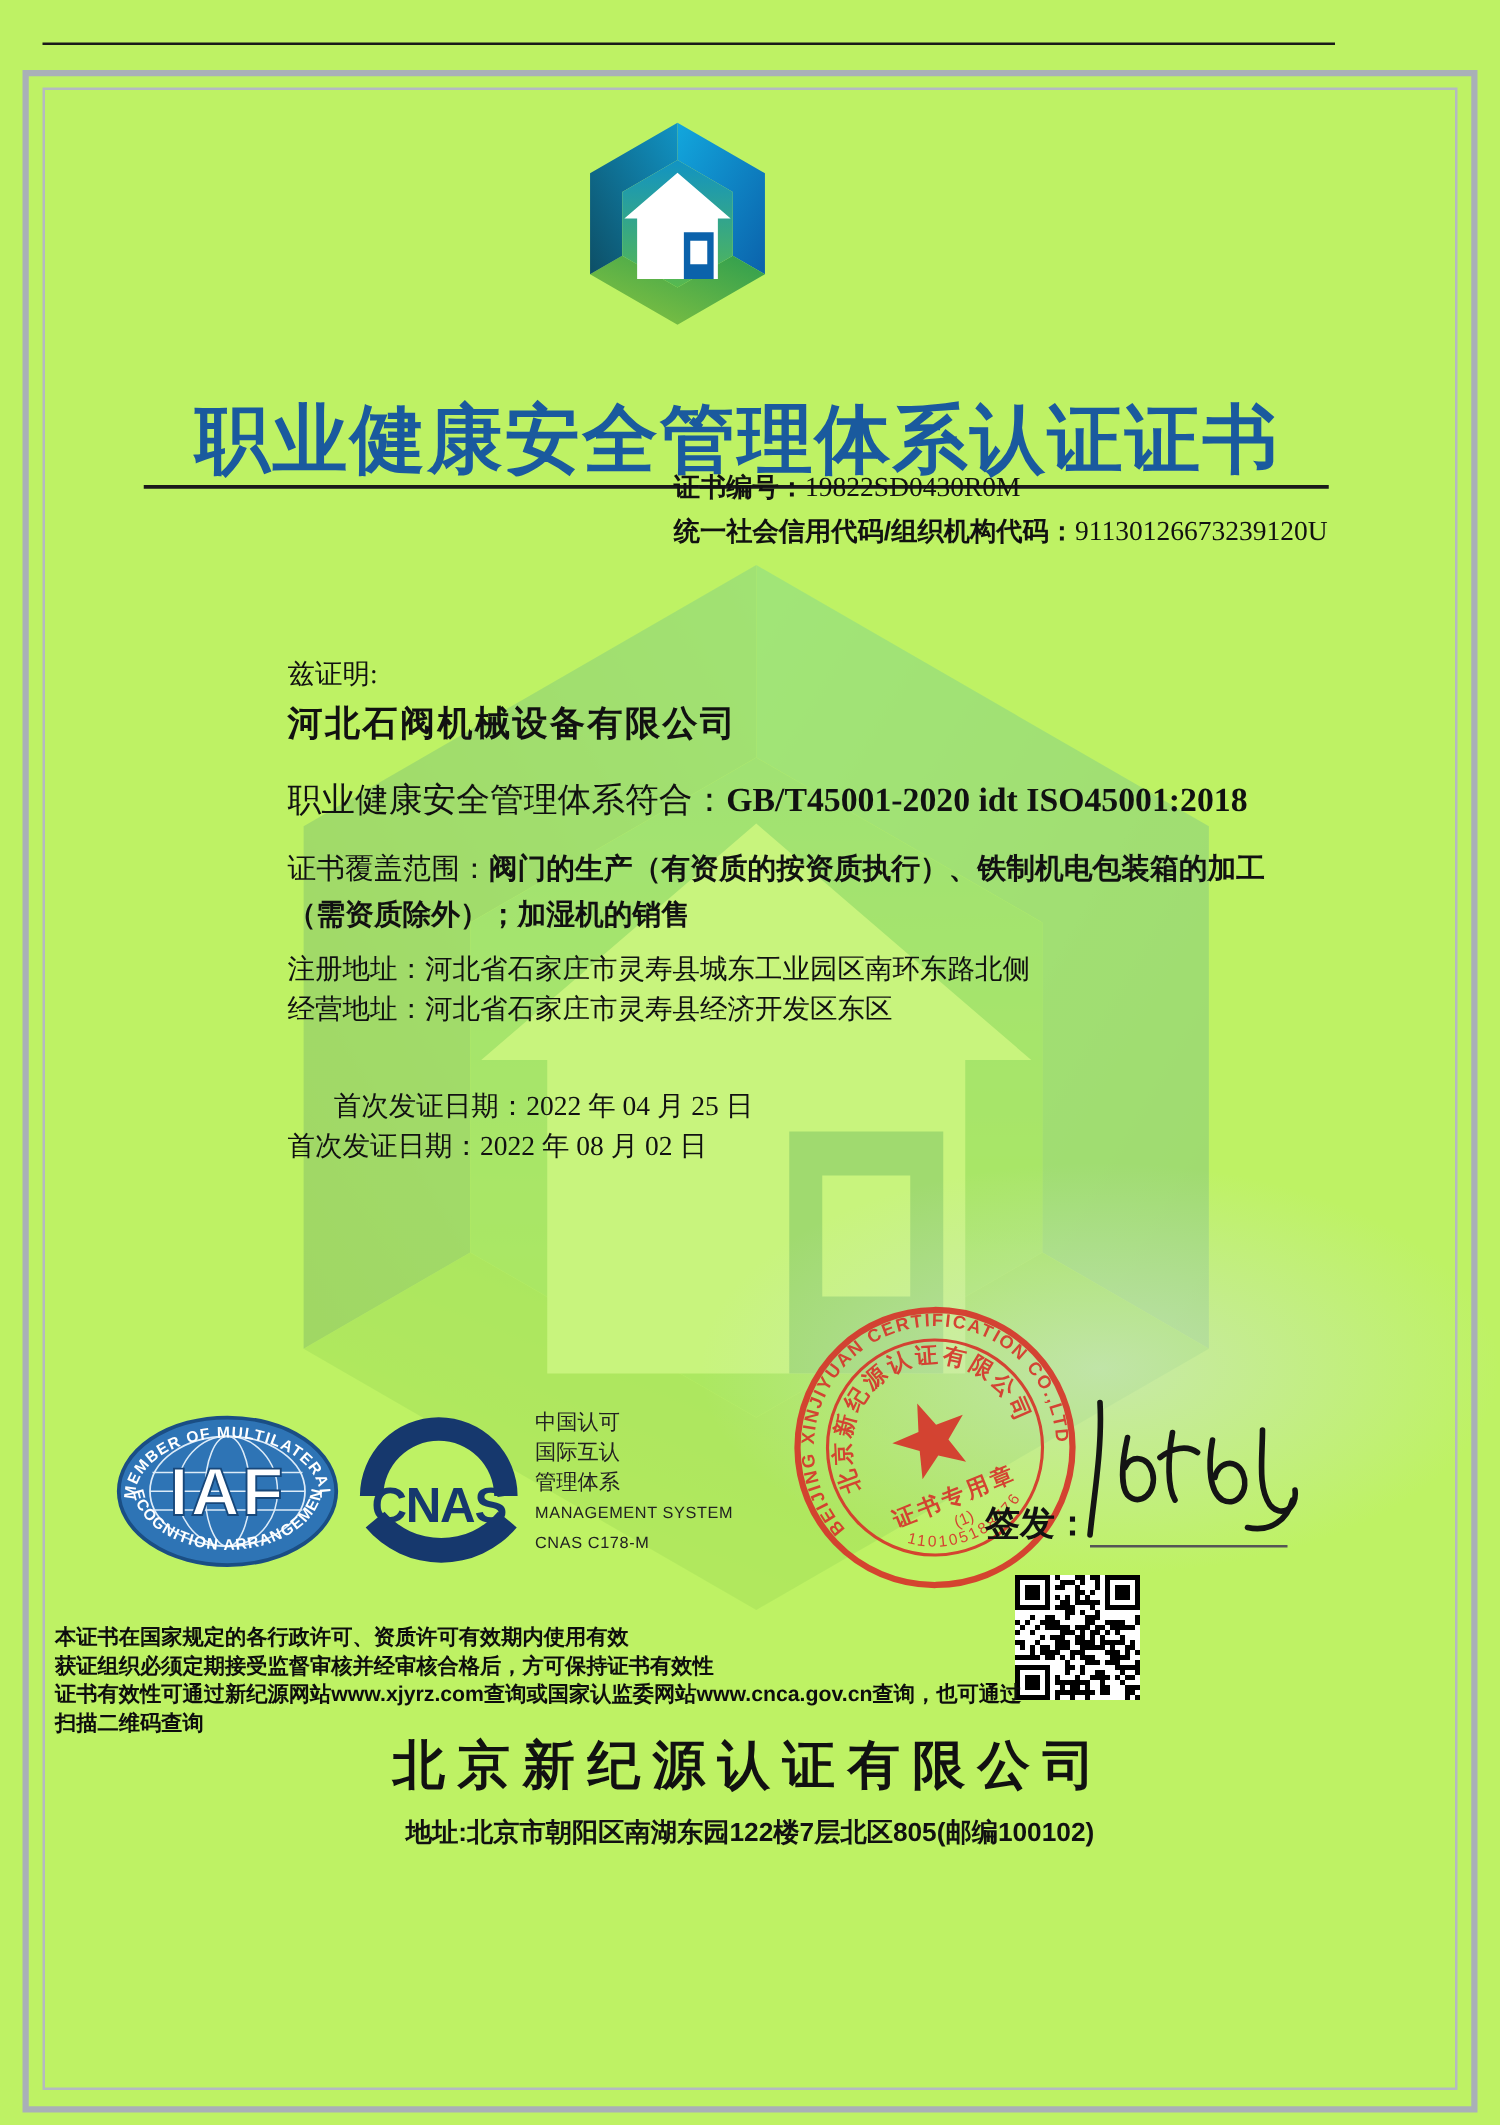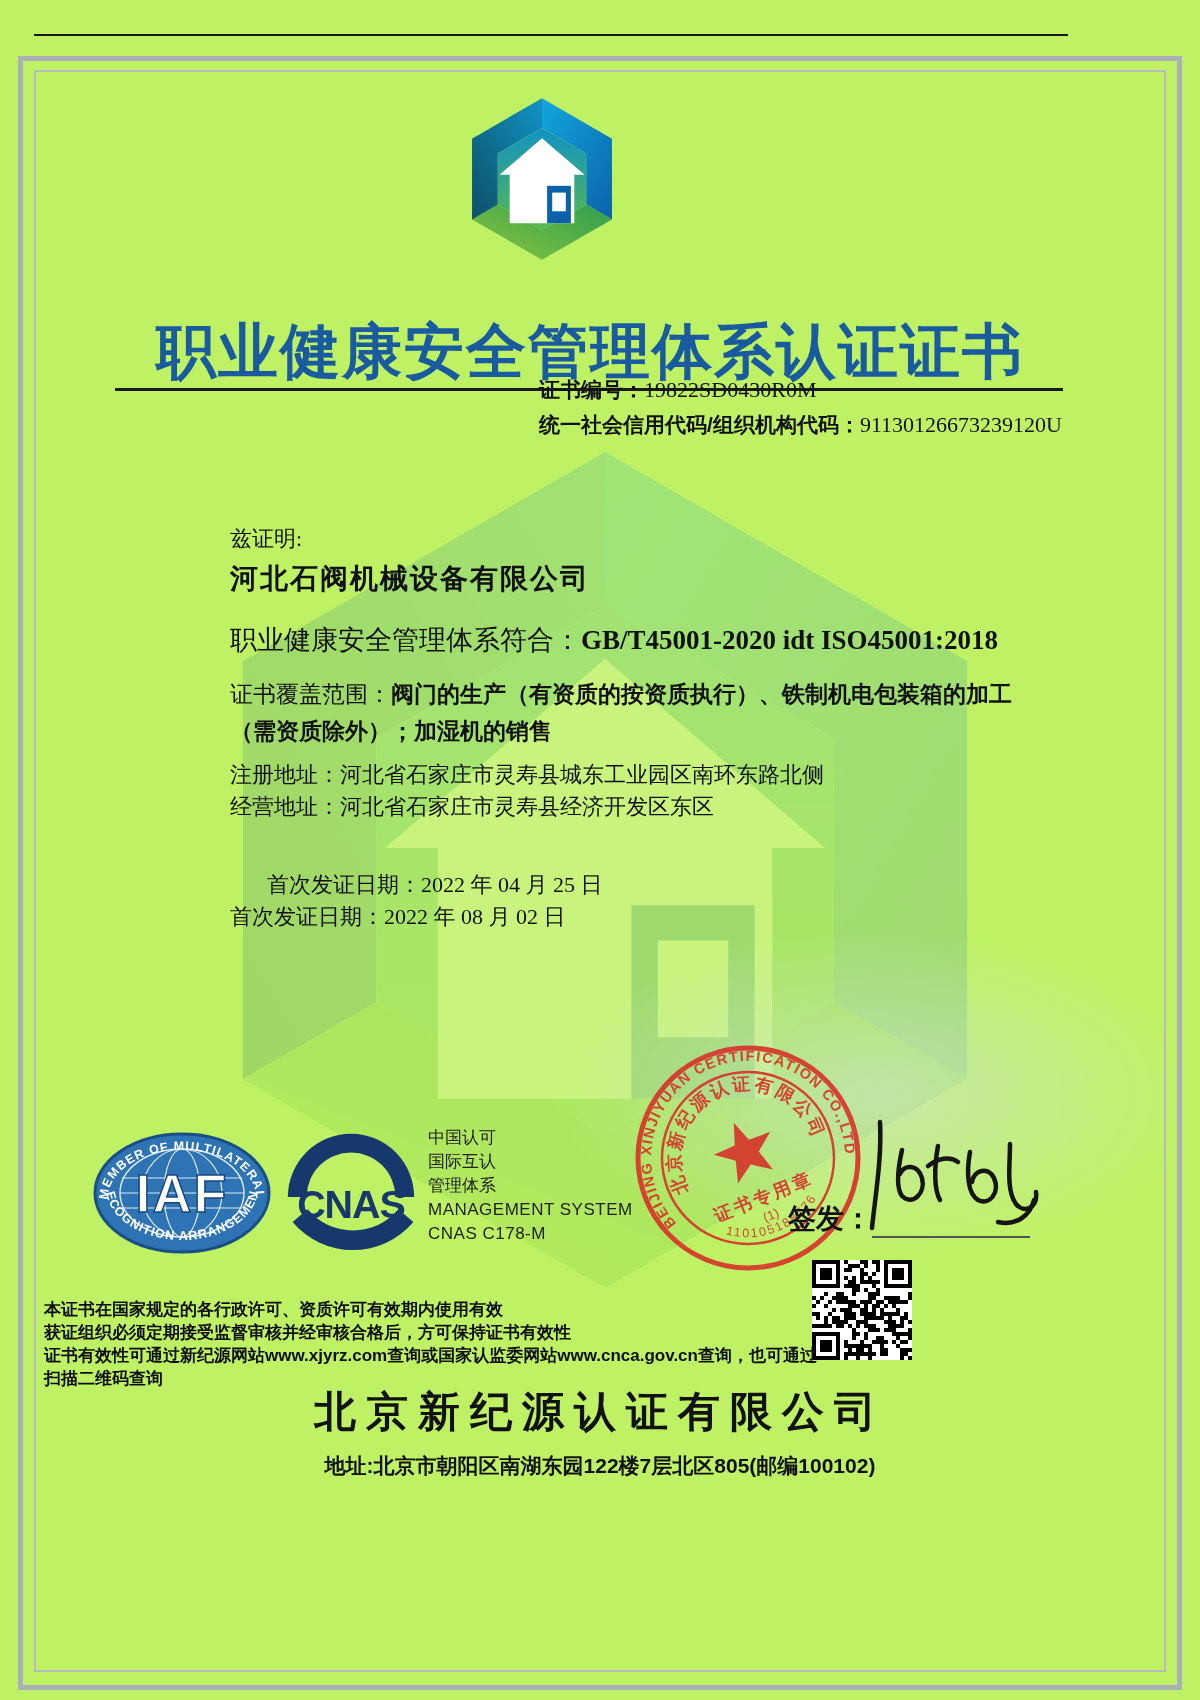--- a/index.html
+++ b/index.html
@@ -45,21 +45,21 @@
   #scope-row .val{font-weight:800;}
   #reg-address-row{left:230px;top:760px;font-size:22px;}
   #op-address-row{left:230px;top:792px;font-size:22px;}
   .date-row{left:230px;font-size:22px;}
   #date-0{top:870px;margin-left:37px;} #date-1{top:902px;} #date-2{top:934px;}
 
   
   #iaf-logo{left:92px;top:1132px;width:180px;height:122px;}
   #cnas-logo{left:282px;top:1120px;width:138px;height:138px;}
   #acc-text{left:428px;top:1126px;font-size:17px;line-height:24px;color:#222;}
-  #acc-text .en{font-size:17px;letter-spacing:.5px;}
+  #acc-text .en{font-size:13px;letter-spacing:.5px;}
 
   
   #seal-wrap{left:628px;top:1038px;width:240px;height:240px;transform:rotate(-22deg);opacity:.93;}
   #signature{left:858px;top:1116px;width:185px;height:118px;}
   #issue-row{left:788px;top:1200px;display:flex;align-items:flex-end;}
   #issue-row .lbl{font-size:28px;font-weight:800;}
   #issue-row .sig-line{display:inline-block;width:158px;height:28px;border-bottom:2px solid #555;}
 
   
   #qr-box{left:812px;top:1260px;width:100px;height:100px;background:#fff;}

